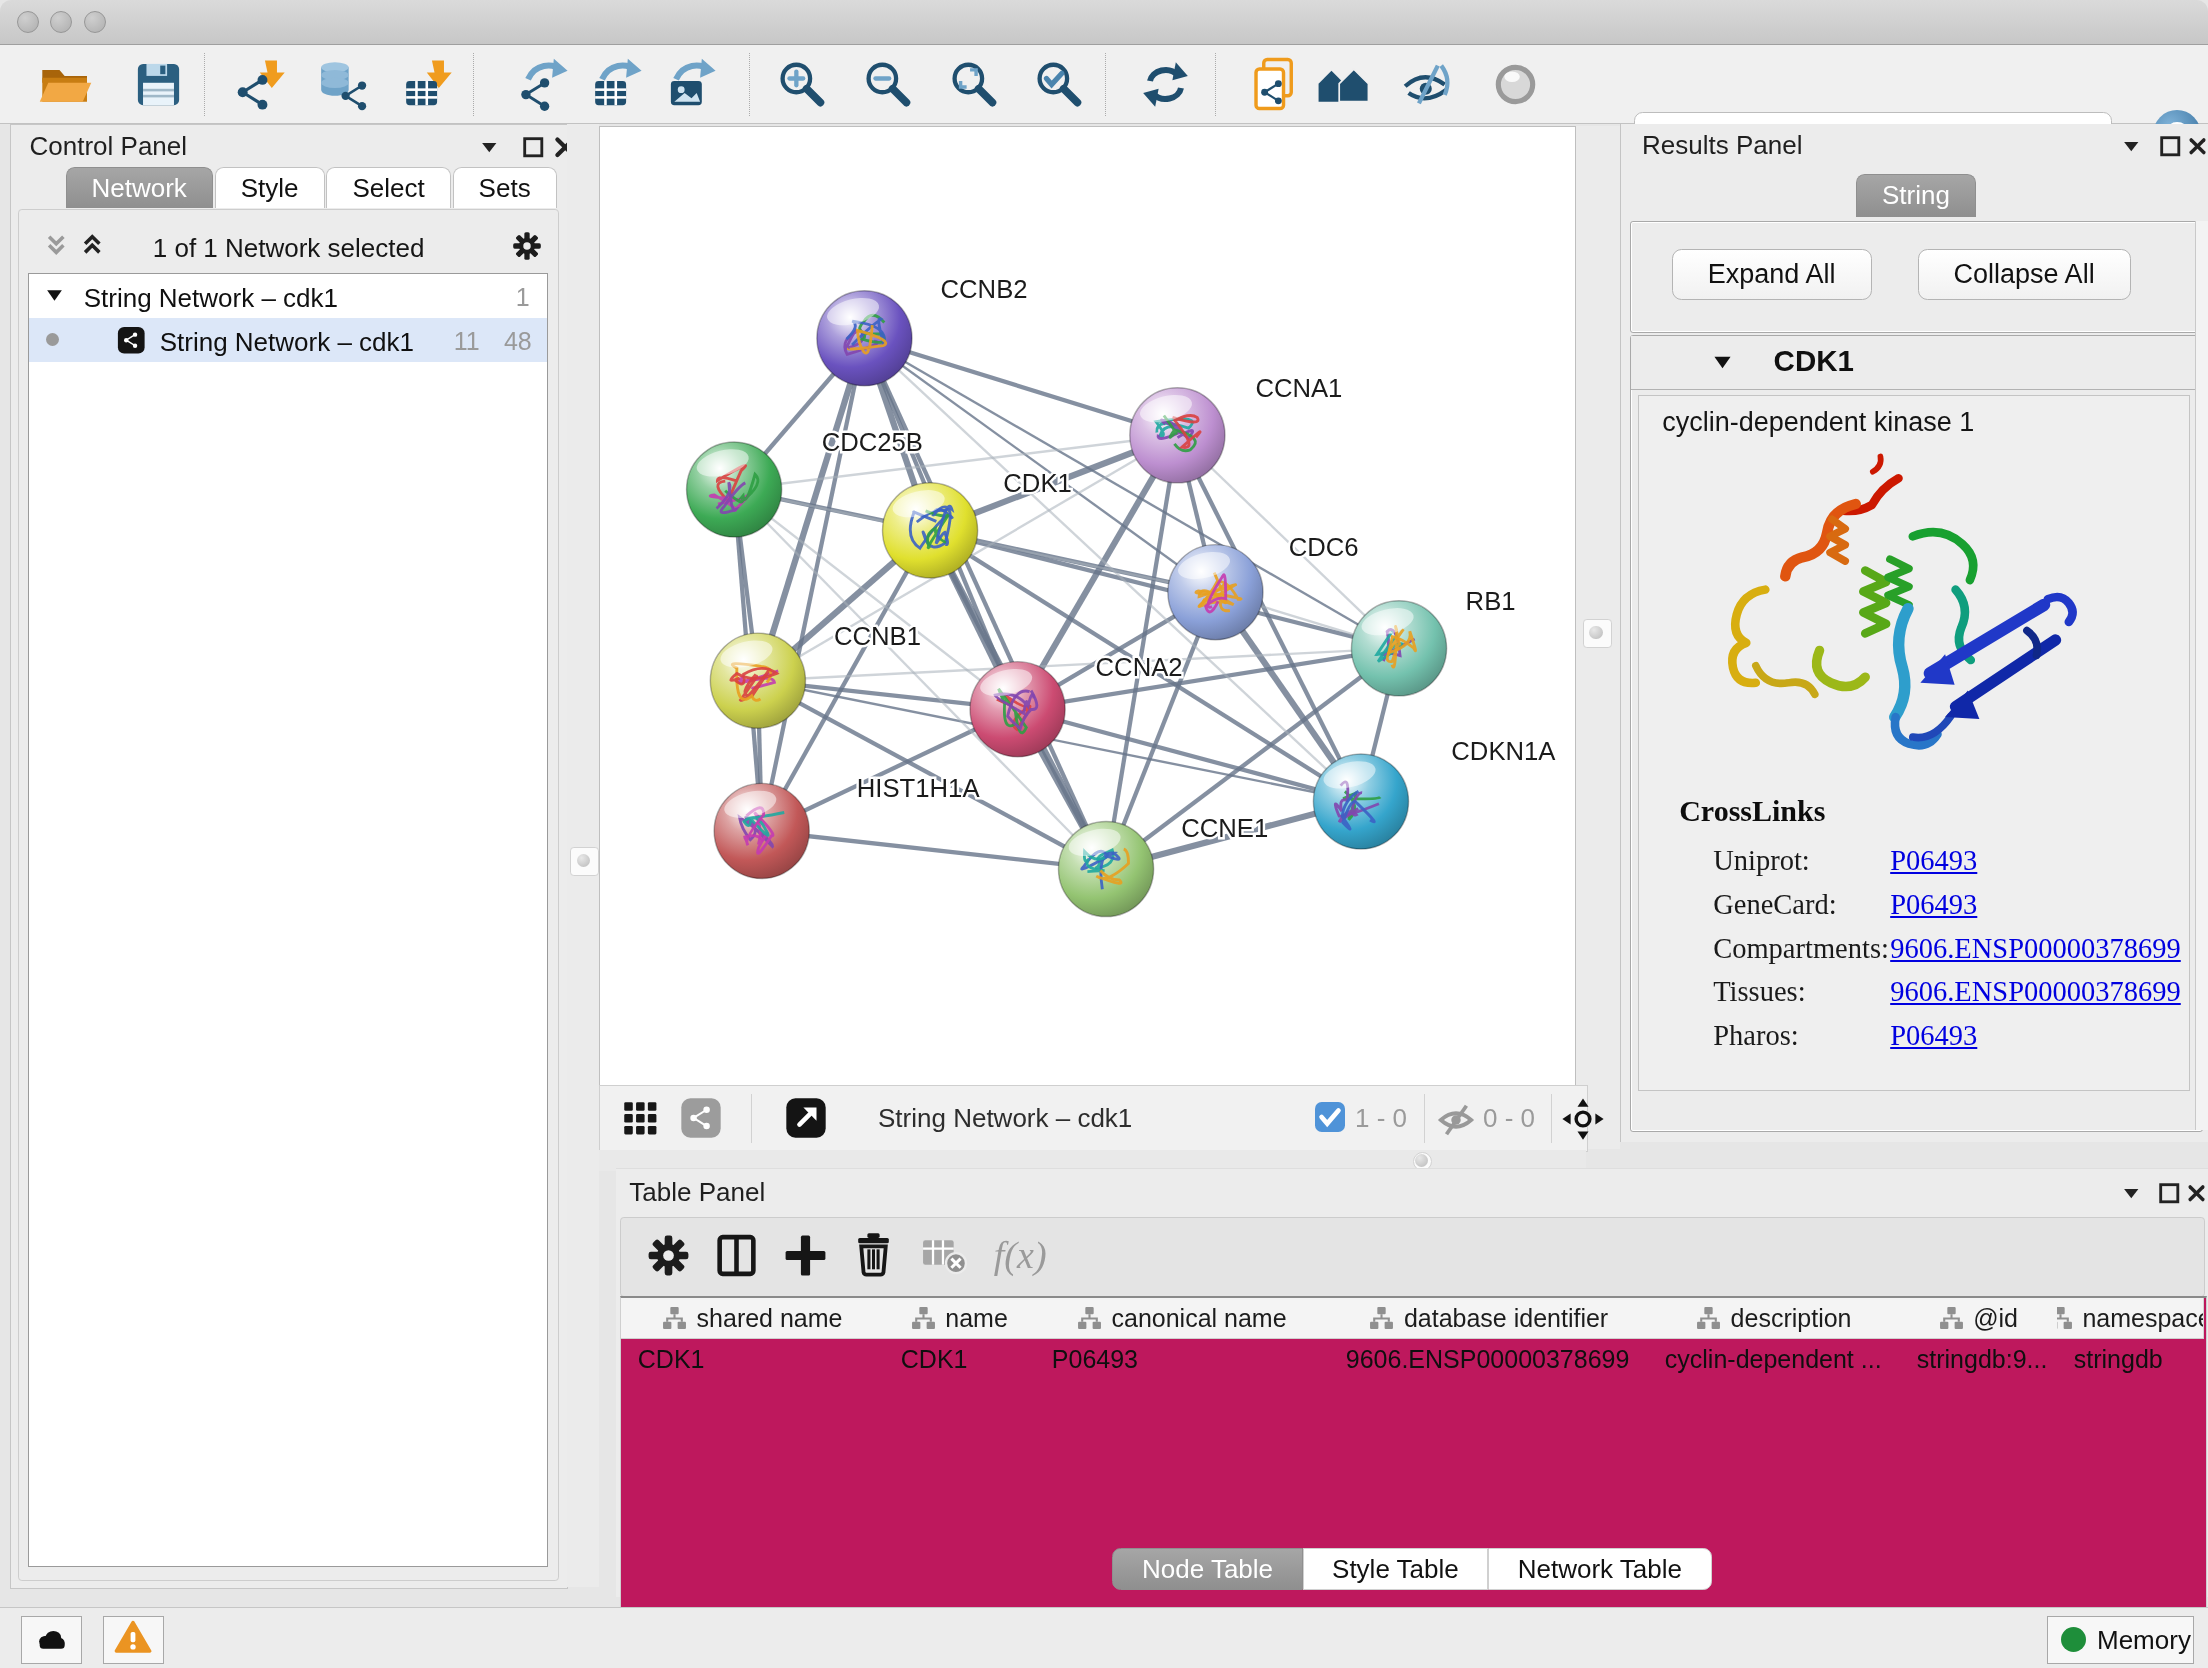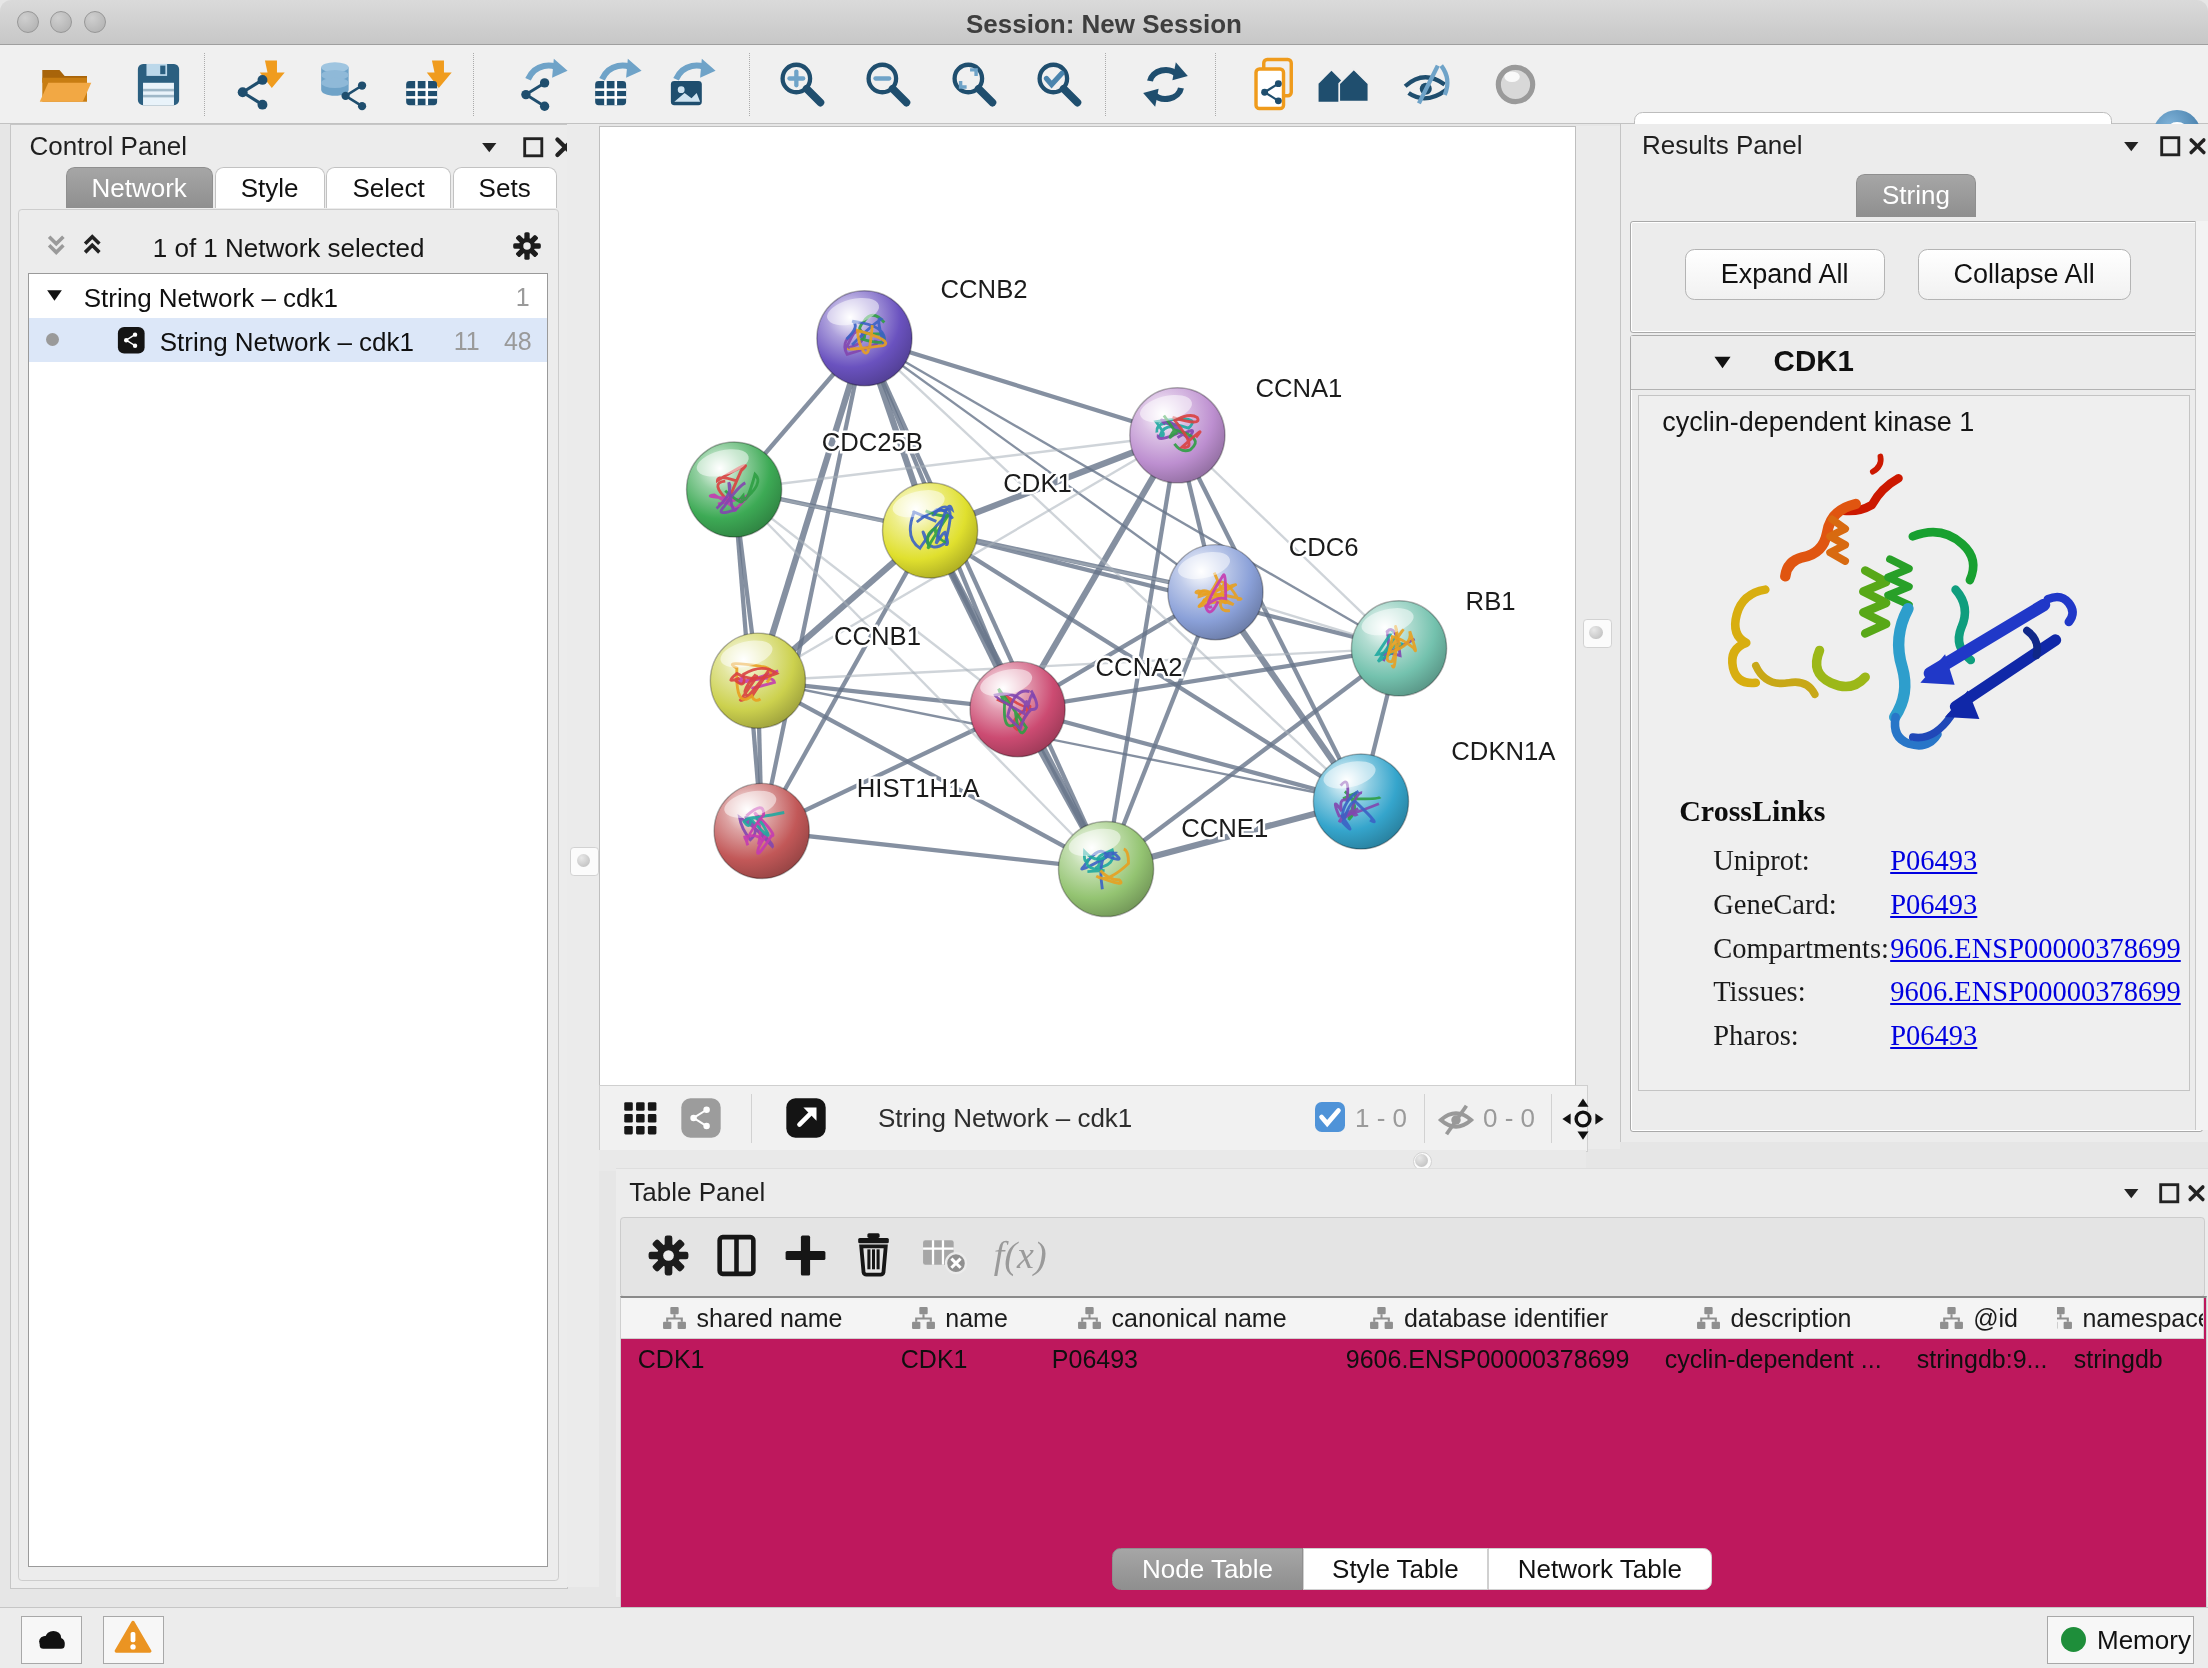--- a/index.html
+++ b/index.html
@@ -99,21 +99,20 @@
 </style>
 </head>
 <body>
 
 <div id="root">
 
   <div id="titlebar" class="abs">
     <span class="abs tlight" style="left:17px"></span>
     <span class="abs tlight" style="left:50px"></span>
     <span class="abs tlight" style="left:84px"></span>
-    <div id="window-title" class="abs">Session: New Session</div>
   </div>
 
   <div id="toolbar" class="abs">
     <span class="abs tbi" style="left:38px"><svg xmlns="http://www.w3.org/2000/svg" viewBox="0 0 64 64">
           <path d="M5 15 L25 15 L31 22 L57 22 L57 30 L5 30 Z" fill="#a8640a"></path>
           <path d="M5 52 L5 24 L57 24 L57 52 Z" fill="#c87d12"></path>
           <path d="M2 52 L12 30 L62 30 L52 52 Z" fill="#f2a844"></path>
         </svg></span>
     <span class="abs tbi" style="left:131px"><svg xmlns="http://www.w3.org/2000/svg" viewBox="0 0 64 64">
           <rect x="8" y="8" width="48" height="48" rx="6" fill="#2b5f80"></rect>
@@ -709,21 +708,21 @@
           <rect x="8" y="8" width="24" height="24" fill="none" stroke="#222" stroke-width="4"></rect>
         </svg></span>
     <span class="abs wicon" style="left:565px;top:7.6px;width:23px"><svg xmlns="http://www.w3.org/2000/svg" viewBox="0 0 40 40">
           <g stroke="#222" stroke-width="6" stroke-linecap="round">
             <line x1="9" y1="9" x2="31" y2="31"></line>
             <line x1="31" y1="9" x2="9" y2="31"></line>
           </g>
         </svg></span>
     <span id="rp-tab" class="abs tab sel">String</span>
     <div class="abs rbox" style="left:8.6px;top:97px;width:571px;height:110px">
-      <div class="abs btn" style="left:54px;top:27px;width:198px;height:49px;line-height:49px">Expand All</div>
+      <div class="abs btn" style="left:41px;top:27px;width:198px;height:49px;line-height:49px">Expand All</div>
       <div class="abs btn" style="left:287px;top:27px;width:211px;height:49px;line-height:49px">Collapse All</div>
     </div>
     <div class="abs rbox" style="left:8.6px;top:211px;width:571px;height:795px">
       <div id="rp-gene-header" class="abs" style="left:0;top:0;width:567px;height:53px">
         <span class="abs wicon" style="left:80px;top:15px;width:23px;height:23px"><svg xmlns="http://www.w3.org/2000/svg" viewBox="0 0 40 40">
               <path d="M6 10 L20 30 L34 10 Z" fill="#111"></path>
             </svg></span>
         <span id="rp-gene-symbol" class="abs" style="left:143px;top:7.6px">CDK1</span>
       </div>
       <div id="rp-subbox" class="abs" style="left:7.6px;top:59px;width:550px;height:694px">

